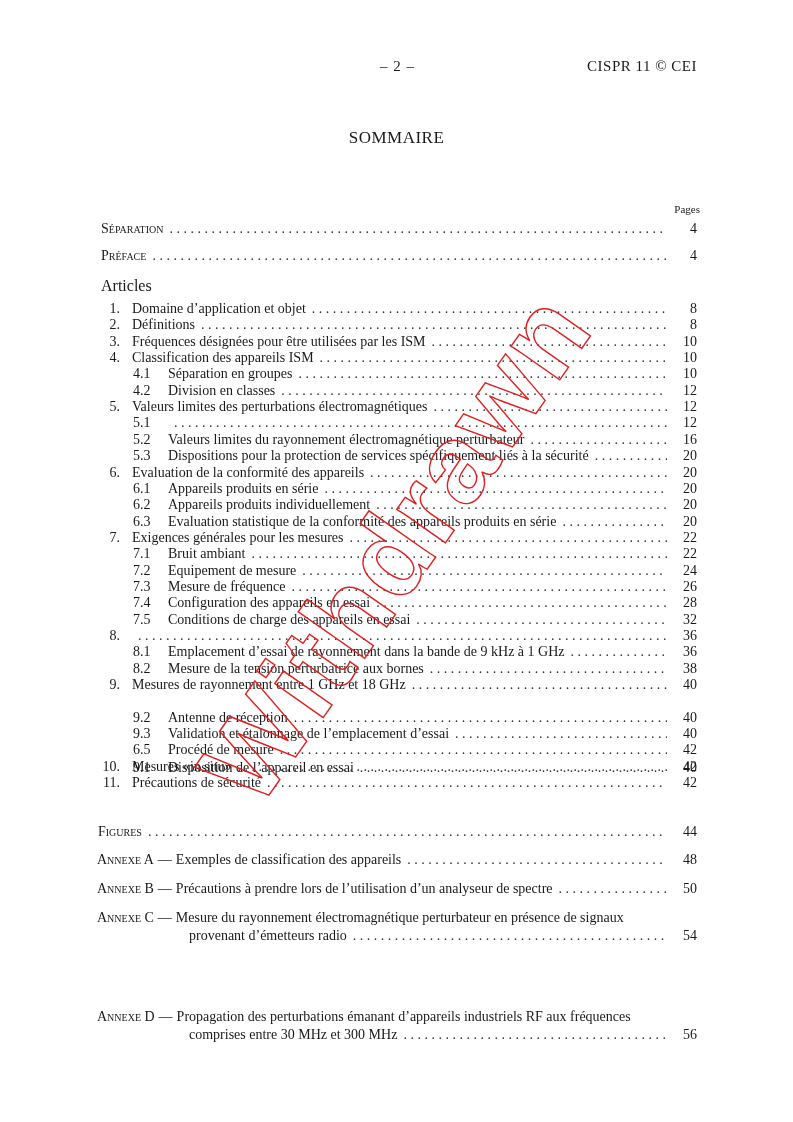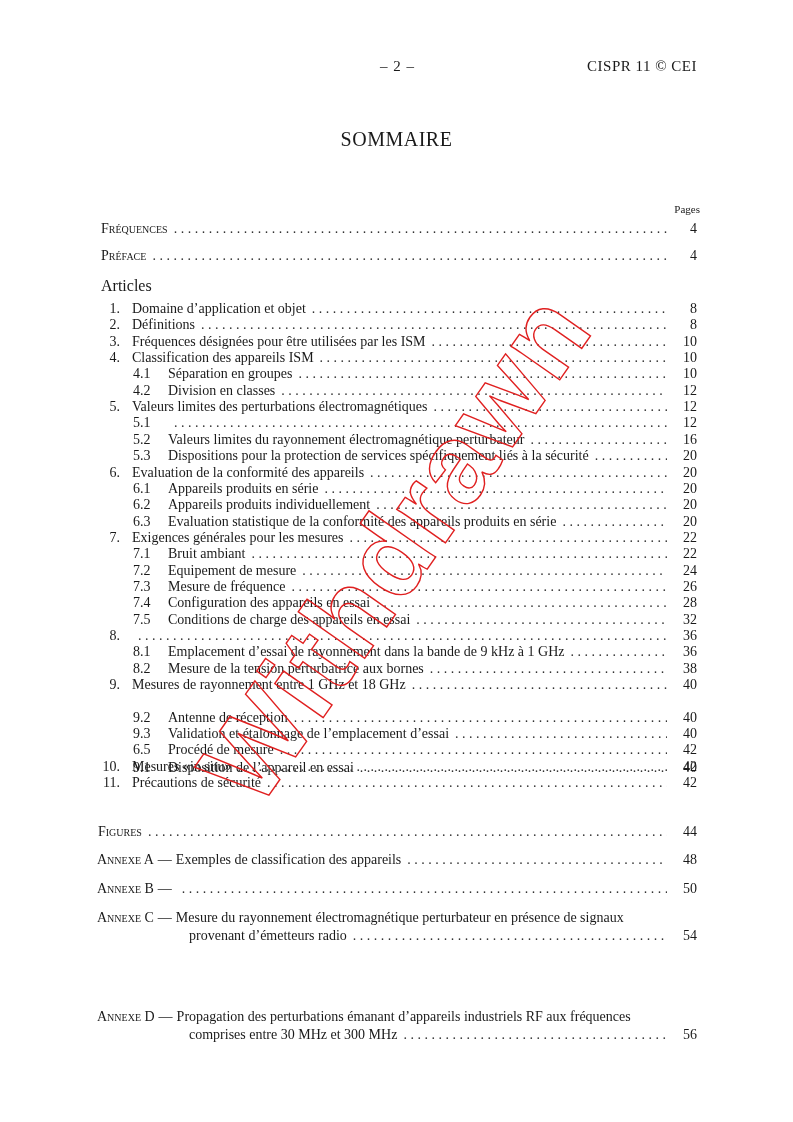--- a/index.html
+++ b/index.html
@@ -5,21 +5,21 @@
   html, body { margin: 0; padding: 0; background: #ffffff; }
   body {
     width: 793px; height: 1122px; position: relative; overflow: hidden;
     font-family: "Liberation Serif", "DejaVu Serif", serif;
     color: #1a1a1a;
   }
   .page { position: absolute; left: 0; top: 0; width: 793px; height: 1122px; }
 
   .header-page-no { position: absolute; left: 380px; top: 58px; font-size: 15px; letter-spacing: 1px; }
   .header-ref { position: absolute; right: 96px; top: 58px; font-size: 15px; letter-spacing: 0.5px; }
-  .title { position: absolute; left: 0; width: 793px; top: 128px; text-align: center; font-size: 20px; letter-spacing: 0.5px; }
+  .title { position: absolute; left: 0; width: 793px; top: 128px; text-align: center; font-size: 17px; letter-spacing: 0.5px; }
   .pages-label { position: absolute; right: 93px; top: 203px; font-size: 11px; }
 
   .toc-line {
     position: absolute; left: 100px; width: 597px;
     display: flex; align-items: baseline; font-size: 14px; line-height: 16px; white-space: nowrap;
   }
   .toc-line .num { width: 20px; text-align: right; flex: none; }
   .toc-line .gap { width: 12px; flex: none; }
   .toc-line .subnum { width: 32px; padding-left: 33px; flex: none; }
   .toc-line .label { flex: none; }
@@ -58,21 +58,21 @@
 
 <div class="page">
 
   <div class="header-page-no">– 2 –</div>
   <div class="header-ref">CISPR 11 © CEI</div>
 
   <div class="title">SOMMAIRE</div>
   <div class="pages-label">Pages</div>
 
   <div class="toc-line" style="top:221px; left:101px; width:596px;">
-    <span class="label smallcaps">Fréquences</span>
+    <span class="label smallcaps">Séparation</span>
     <span class="leader"></span>
     <span class="page-no">4</span>
   </div>
   <div class="toc-line" style="top:248px; left:101px; width:596px;">
     <span class="label smallcaps">Préface</span>
     <span class="leader"></span>
     <span class="page-no">4</span>
   </div>
 
   <div class="articles-label">Articles</div>
@@ -301,20 +301,21 @@
       <span>Exemples de classification des appareils</span>
       <span class="leader"></span>
       <span class="page-no">48</span>
     </div>
   </div>
 
   <div class="annex" style="top:880px;">
     <div class="row">
       <span class="prefix">Annexe B</span>
       <span class="dash">—</span>
+      <span>Précautions à prendre lors de l’utilisation d’un analyseur de spectre</span>
       <span class="leader"></span>
       <span class="page-no">50</span>
     </div>
   </div>
 
   <div class="annex" style="top:909px;">
     <div class="row">
       <span class="prefix">Annexe C</span>
       <span class="dash">—</span>
       <span>Mesure du rayonnement électromagnétique perturbateur en présence de signaux</span>

